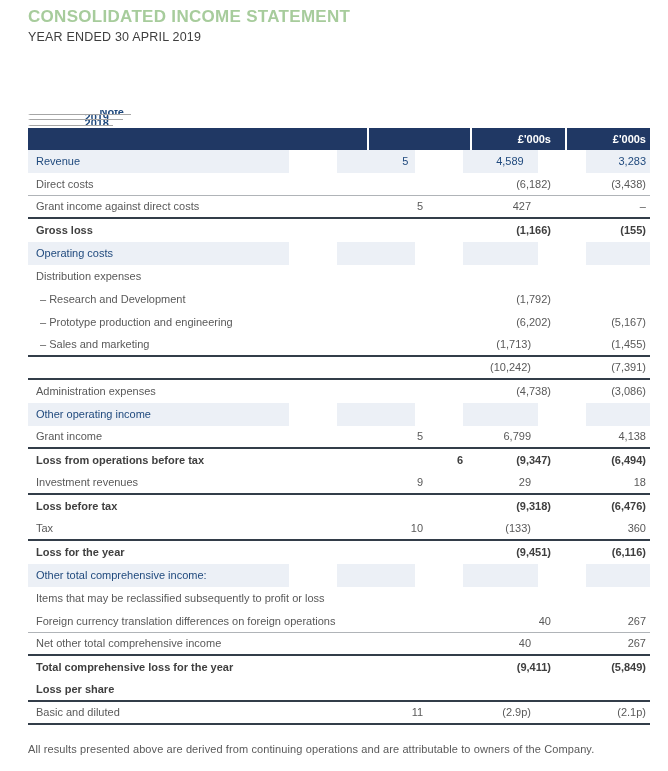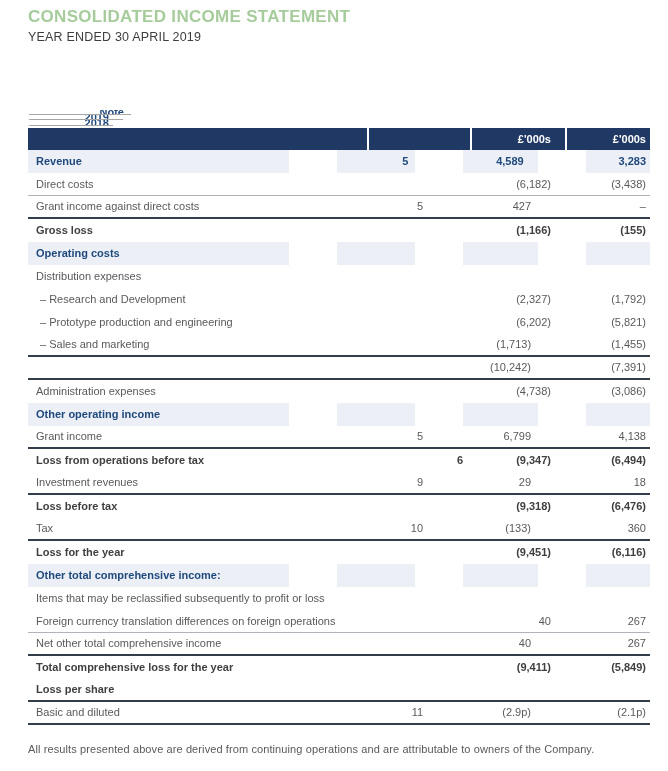--- a/index.html
+++ b/index.html
@@ -37,21 +37,21 @@
   .c-2019{width:95px;justify-content:flex-end;padding-right:14px;}
   .c-2018{width:85px;justify-content:flex-end;padding-right:4px;}
   
   .header-row{height:20px;margin-bottom:2px;font-weight:bold;color:var(--navy-text);flex-direction:column;}
   .header-row .hcell{border-bottom:1px solid var(--header-line);border-left:2px solid #fff;}
   
   .units-row{height:22px;font-weight:bold;color:#ffffff;border-radius:7px;}
   .units-row>div{background:var(--navy-bar);}
   .units-row>div+div{border-left:2px solid #fff;}
   
-  .r-highlight{font-weight:bold;color:var(--navy-text);gap:46px;}
+  .r-highlight{font-weight:normal;color:var(--navy-text);gap:46px;}
   .r-highlight>div{background:var(--blue-bg);}
   .r-highlight>div+div{border-left:2px solid #fff;}
   .r-total{font-weight:bold;color:var(--charcoal);justify-content:flex-end;}
   .r-normal,.r-indent{color:var(--gray-text);}
   .r-indent .c-label{padding-left:12px;}
   .line-dark{border-bottom:2px solid var(--dark-line);gap:34px;}
   .line-light{border-bottom:1px solid var(--light-line);}
   .footnote{margin:18px 0 0 0;font-size:11px;color:var(--gray-text);letter-spacing:0.1px;}
 </style>
 </head>
@@ -107,28 +107,27 @@
         </div>
         <div class="row r-normal">
           <div class="c-label">Distribution expenses</div>
           <div class="c-note"></div>
           <div class="c-2019"></div>
           <div class="c-2018"></div>
         </div>
         <div class="row r-indent">
           <div class="c-label">– Research and Development</div>
           <div class="c-note"></div>
-          <div class="c-2019">(2,327)</div>
           <div class="c-2018">(1,792)</div>
         </div>
         <div class="row r-indent">
           <div class="c-label">– Prototype production and engineering</div>
           <div class="c-note"></div>
           <div class="c-2019">(6,202)</div>
-          <div class="c-2018">(5,821)</div>
+          <div class="c-2018">(5,167)</div>
         </div>
         <div class="row r-indent line-dark">
           <div class="c-label">– Sales and marketing</div>
           <div class="c-note"></div>
           <div class="c-2019">(1,713)</div>
           <div class="c-2018">(1,455)</div>
         </div>
         <div class="row r-normal line-dark">
           <div class="c-label"></div>
           <div class="c-note"></div>

